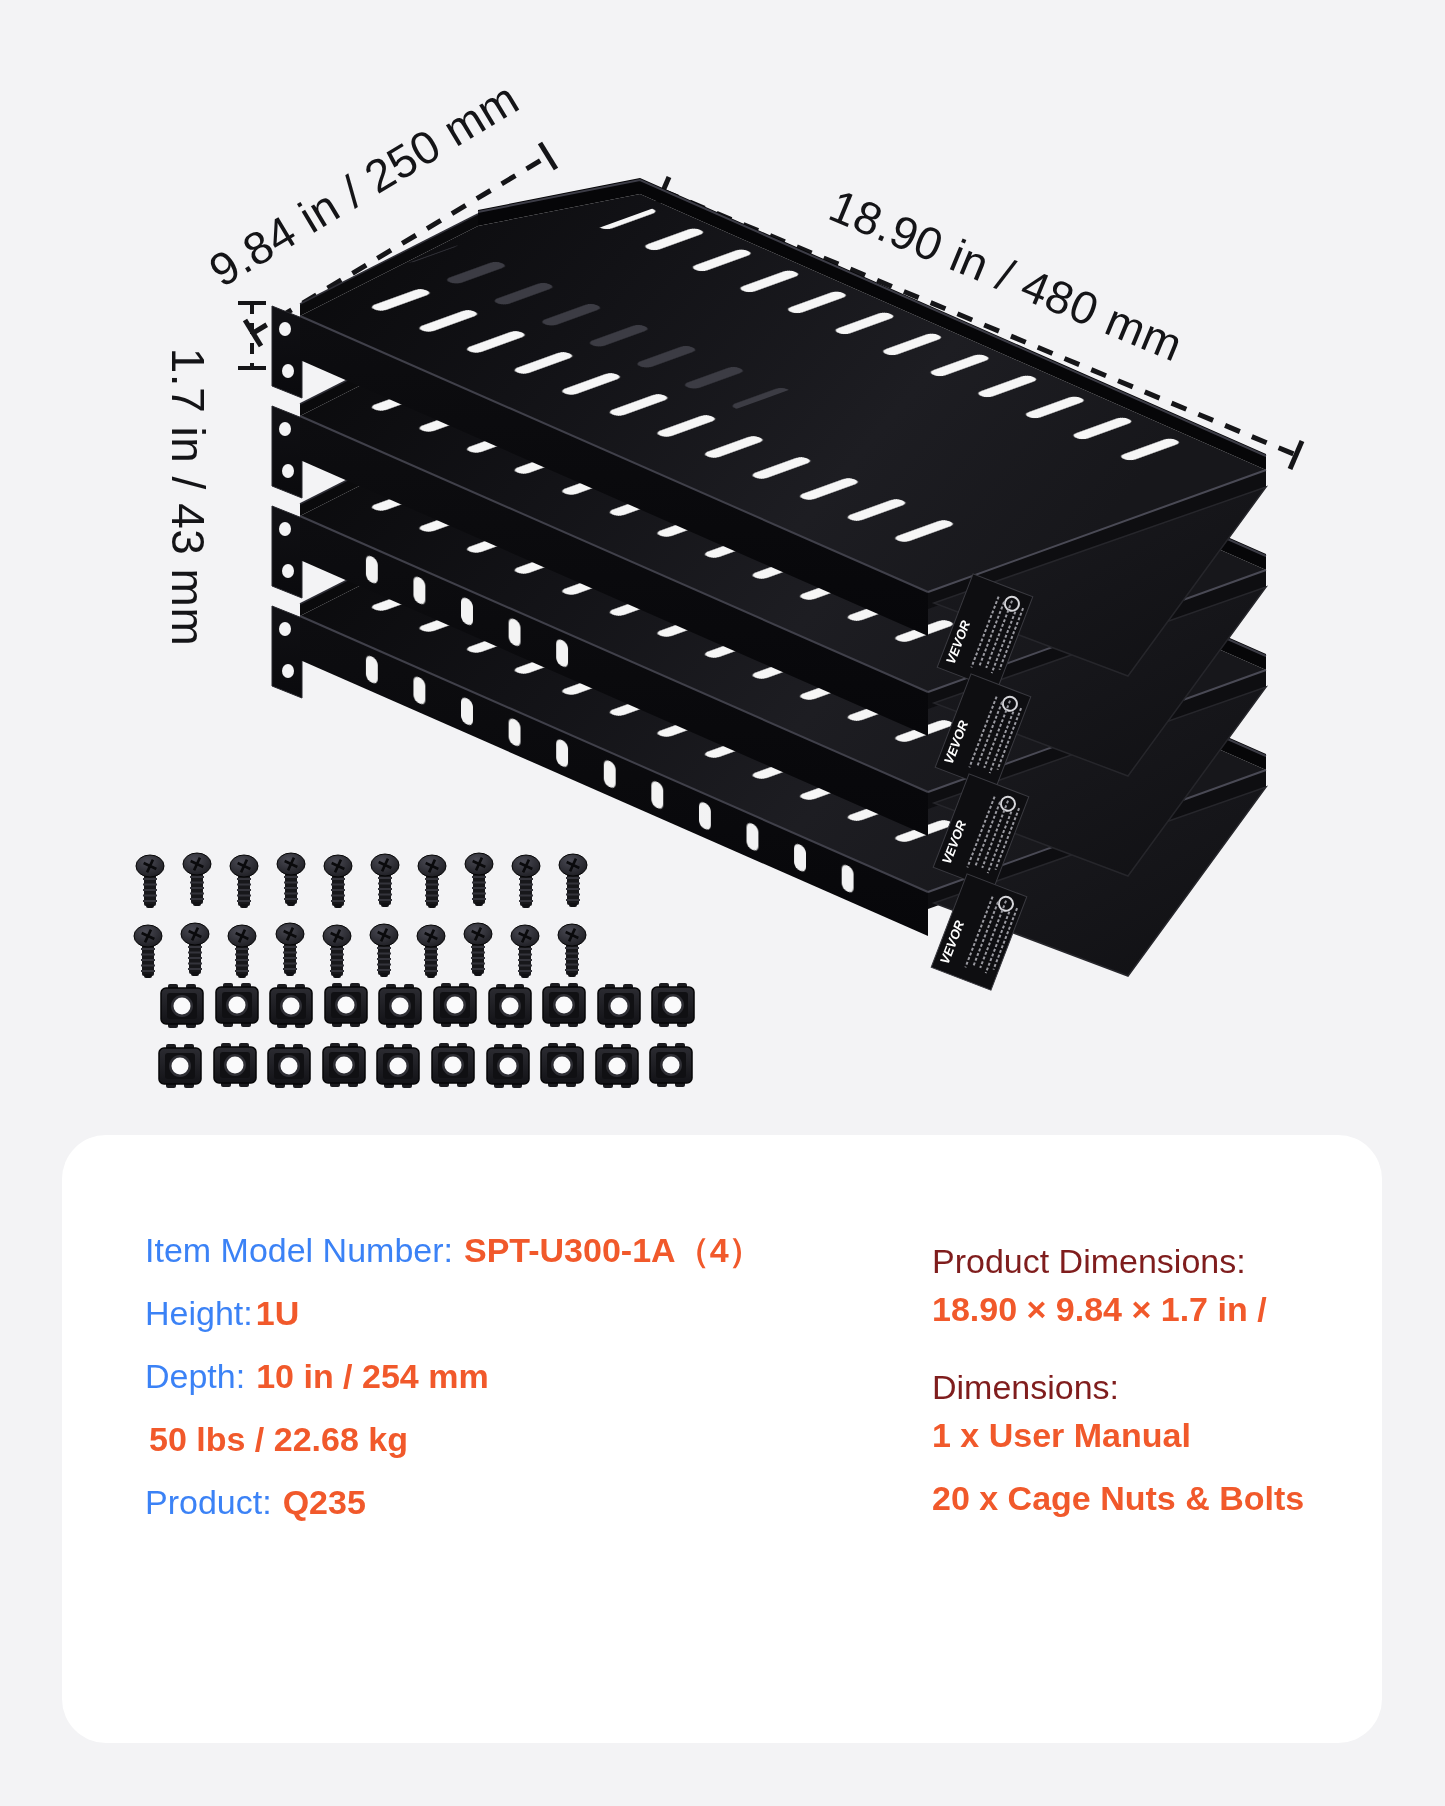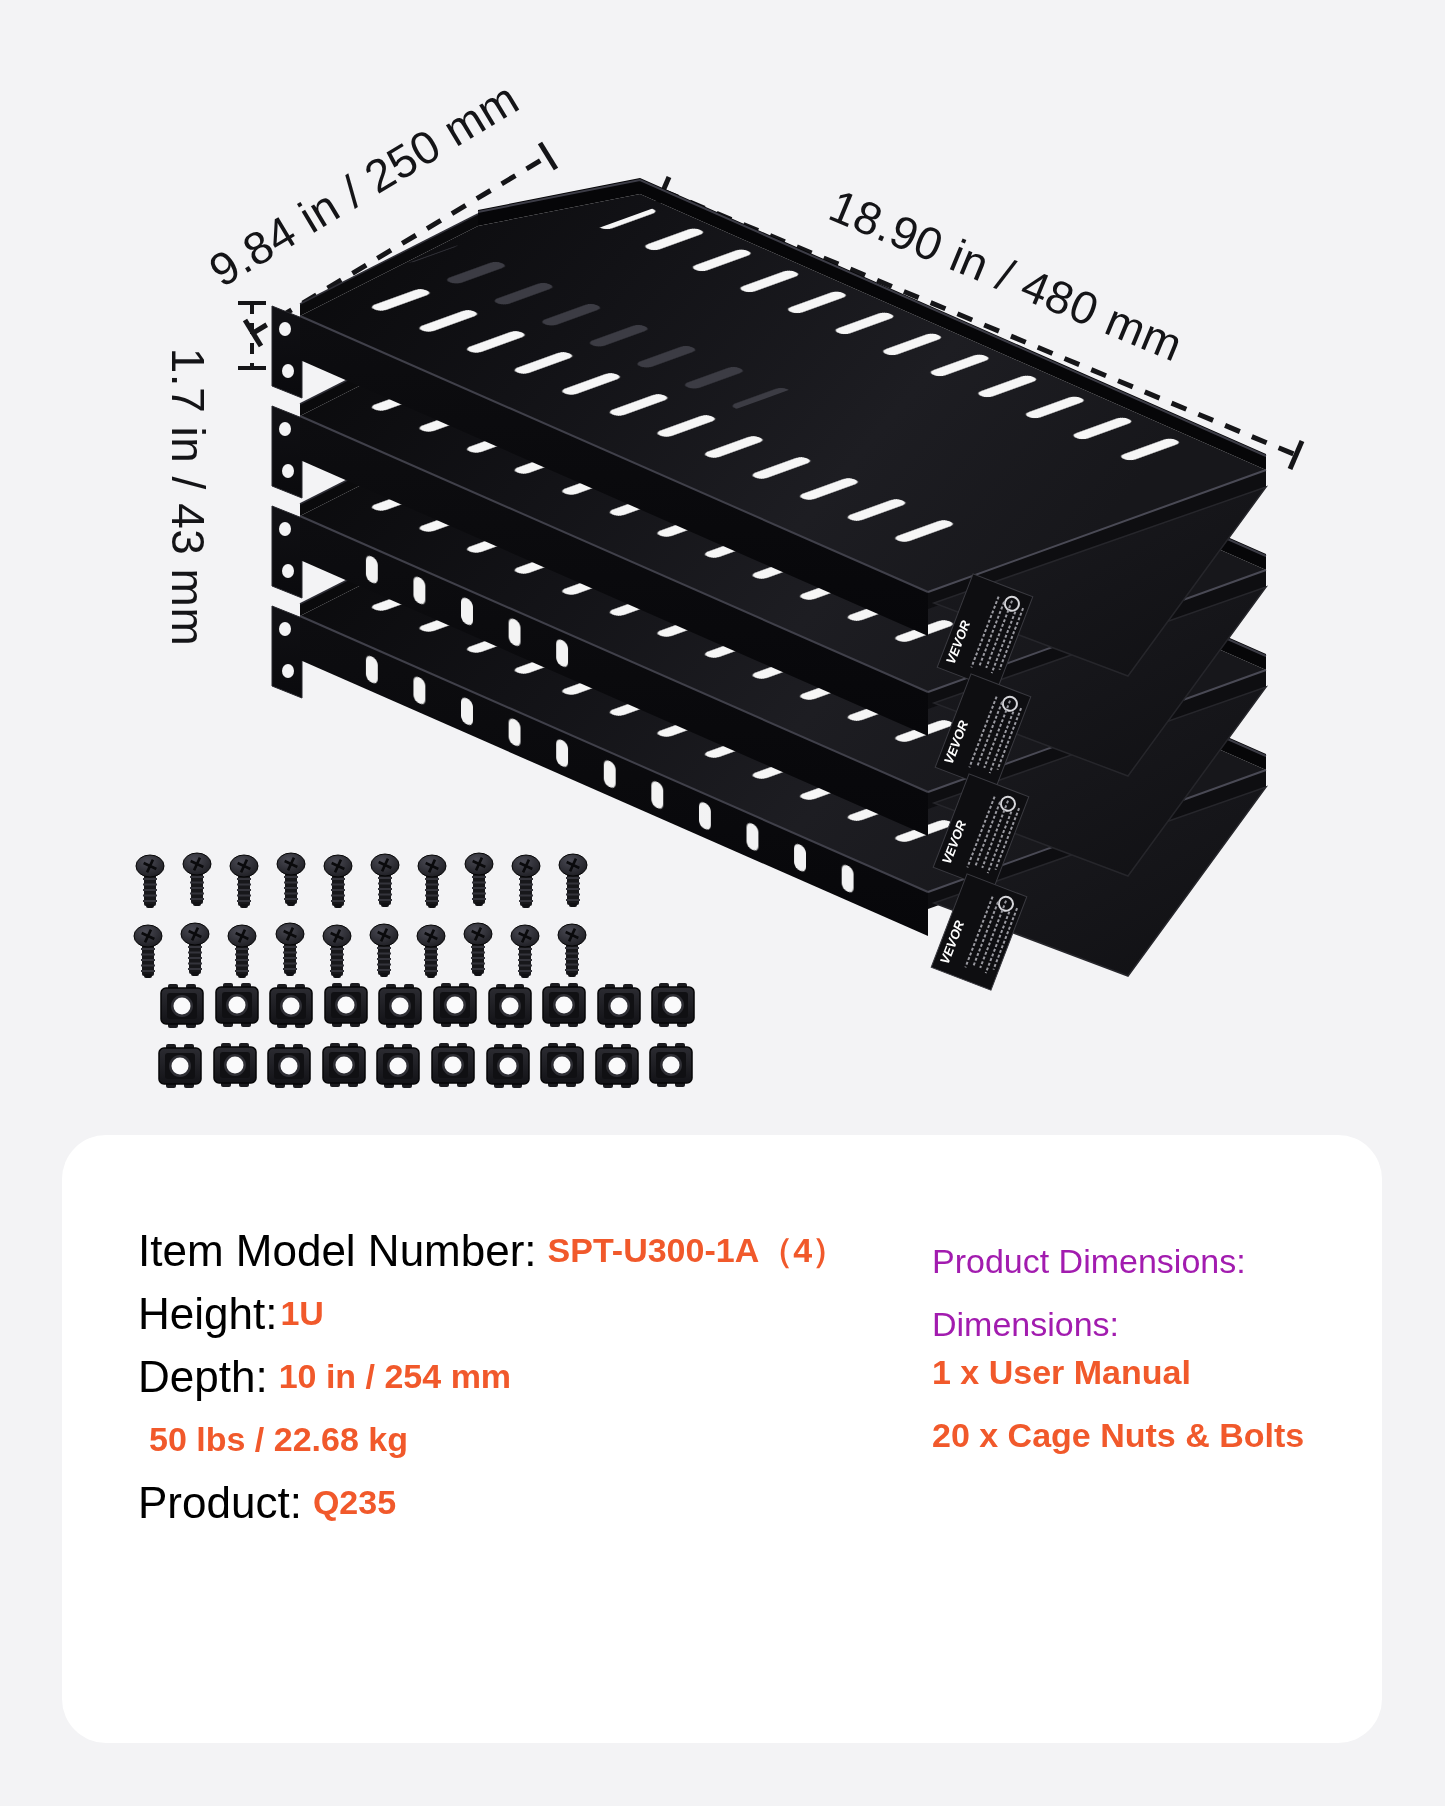--- a/index.html
+++ b/index.html
@@ -13,23 +13,23 @@
   .dim-text{font-size:46px;fill:#141417;letter-spacing:.5px;}
   
   .card{
     position:absolute;left:62px;top:1135px;width:1320px;height:608px;
     background:#ffffff;border-radius:44px;
   }
   .col{position:absolute;display:flex;flex-direction:column;}
   .col-left{left:76px;top:84px;}
   .col-right{left:870px;top:80px;}
   .spec-row{height:63px;display:flex;align-items:center;white-space:pre;}
-  .lab{font-size:44px;color:#000000;}
+  .lab{font-size:34px;color:#3b82f6;margin-left:7px;}
   .val{font-size:34px;font-weight:700;color:#F1592B;margin-left:11px;}
-  .head{font-size:34px;color:#a21caf;margin-top:30px;}
+  .head{font-size:34px;color:#7f1d1d;margin-top:30px;}
   .rval{font-size:34px;font-weight:700;color:#F1592B;}
 </style>
 </head>
 <body>
 
 <svg id="scene" width="1445" height="1130" viewBox="0 0 1445 1130">
   <defs>
     <linearGradient id="topGrad" x1="0" y1="0" x2="1" y2="0.35">
       <stop offset="0" stop-color="#09090b"></stop>
       <stop offset="0.35" stop-color="#121216"></stop>
@@ -245,20 +245,23 @@
       <span class="lab">Product:</span>
       <span class="val">Q235</span>
     </div>
   </div>
 
   <div class="col col-right">
     <div class="spec-row">
       <span class="head">Product Dimensions:</span>
     </div>
     <div class="spec-row">
+      <span class="rval">18.90 × 9.84 × 1.7 in /</span>
+    </div>
+    <div class="spec-row">
       <span class="head">Dimensions:</span>
     </div>
     <div class="spec-row">
       <span class="rval">1 x User Manual</span>
     </div>
     <div class="spec-row">
       <span class="rval">20 x Cage Nuts &amp; Bolts</span>
     </div>
   </div>
 </div>

